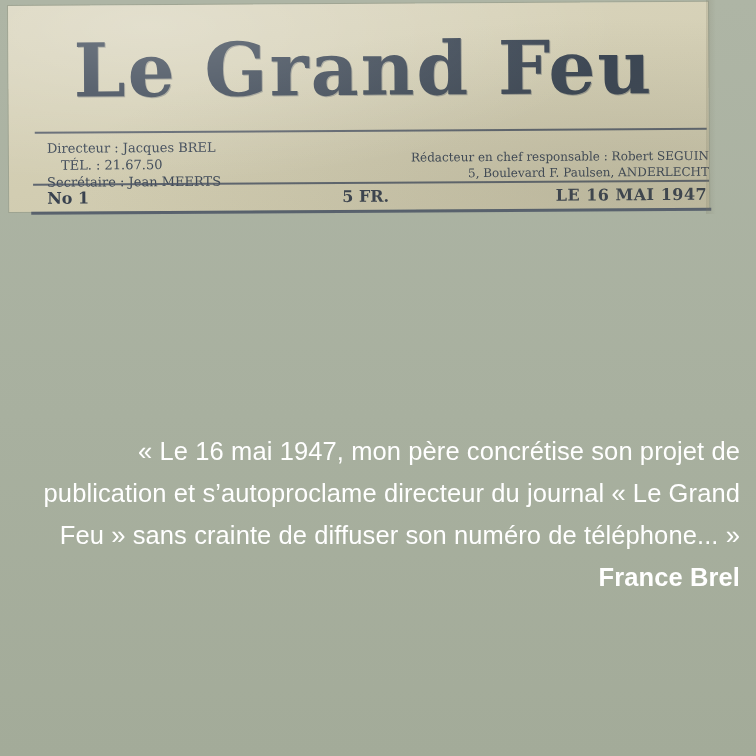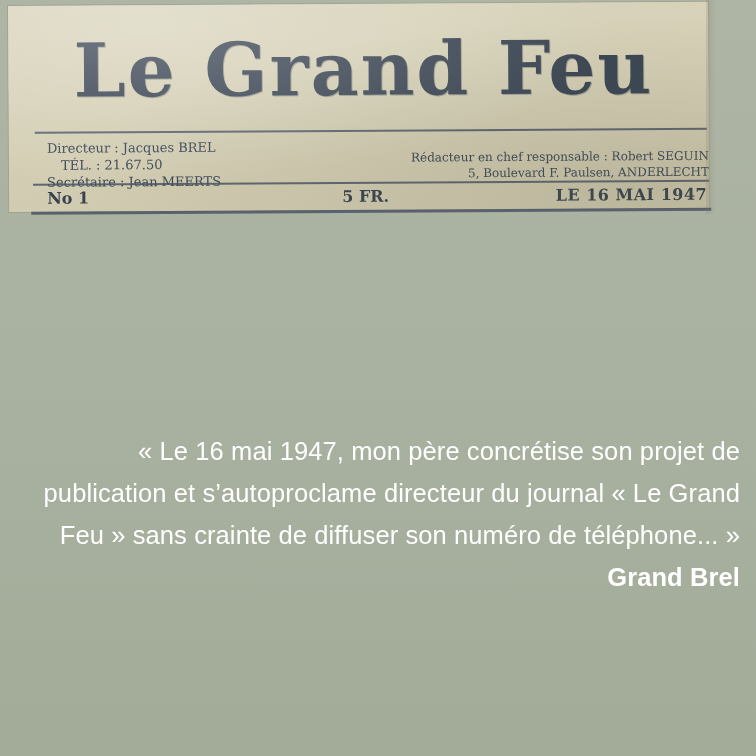--- a/index.html
+++ b/index.html
@@ -195,16 +195,16 @@
         <span class="price">5 FR.</span>
         <span class="date">LE 16 MAI 1947</span>
       </div>
 
       <div class="rule rule-base"></div>
     </div>
     <div class="masthead-right-edge"></div>
   </div>
 
   <div class="quote">
-    <span>« Le 16 mai 1947, mon père concrétise son projet de publication et s’autoproclame directeur du journal « Le Grand Feu » sans crainte de diffuser son numéro de téléphone... » </span><span class="attrib">Grand Brel</span>
+    <span>« Le 16 mai 1947, mon père concrétise son projet de publication et s’autoproclame directeur du journal « Le Grand Feu » sans crainte de diffuser son numéro de téléphone... » </span><span class="attrib">France Brel</span>
   </div>
 
 </div>
 
 </body></html>

